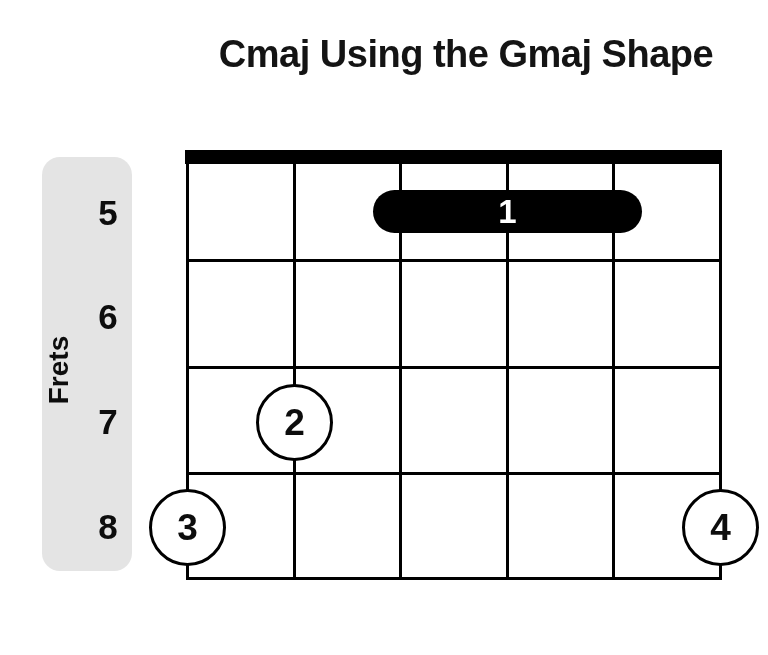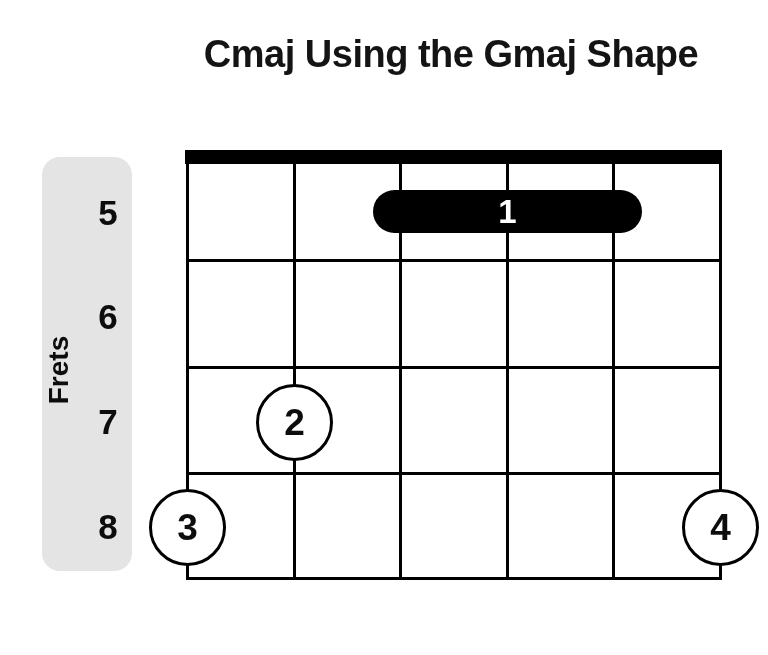--- a/index.html
+++ b/index.html
@@ -9,21 +9,21 @@
     height: 655px;
     background: #ffffff;
     overflow: hidden;
     font-family: "Liberation Sans", sans-serif;
     color: #111111;
   }
 
   
   .title {
     position: absolute;
-    left: 168px;
+    left: 183px;
     top: 33px;
     width: 566px;
     text-align: center;
     font-size: 38px;
     font-weight: 700;
     letter-spacing: -0.5px;
     white-space: nowrap;
     color: #141414;
   }
 

